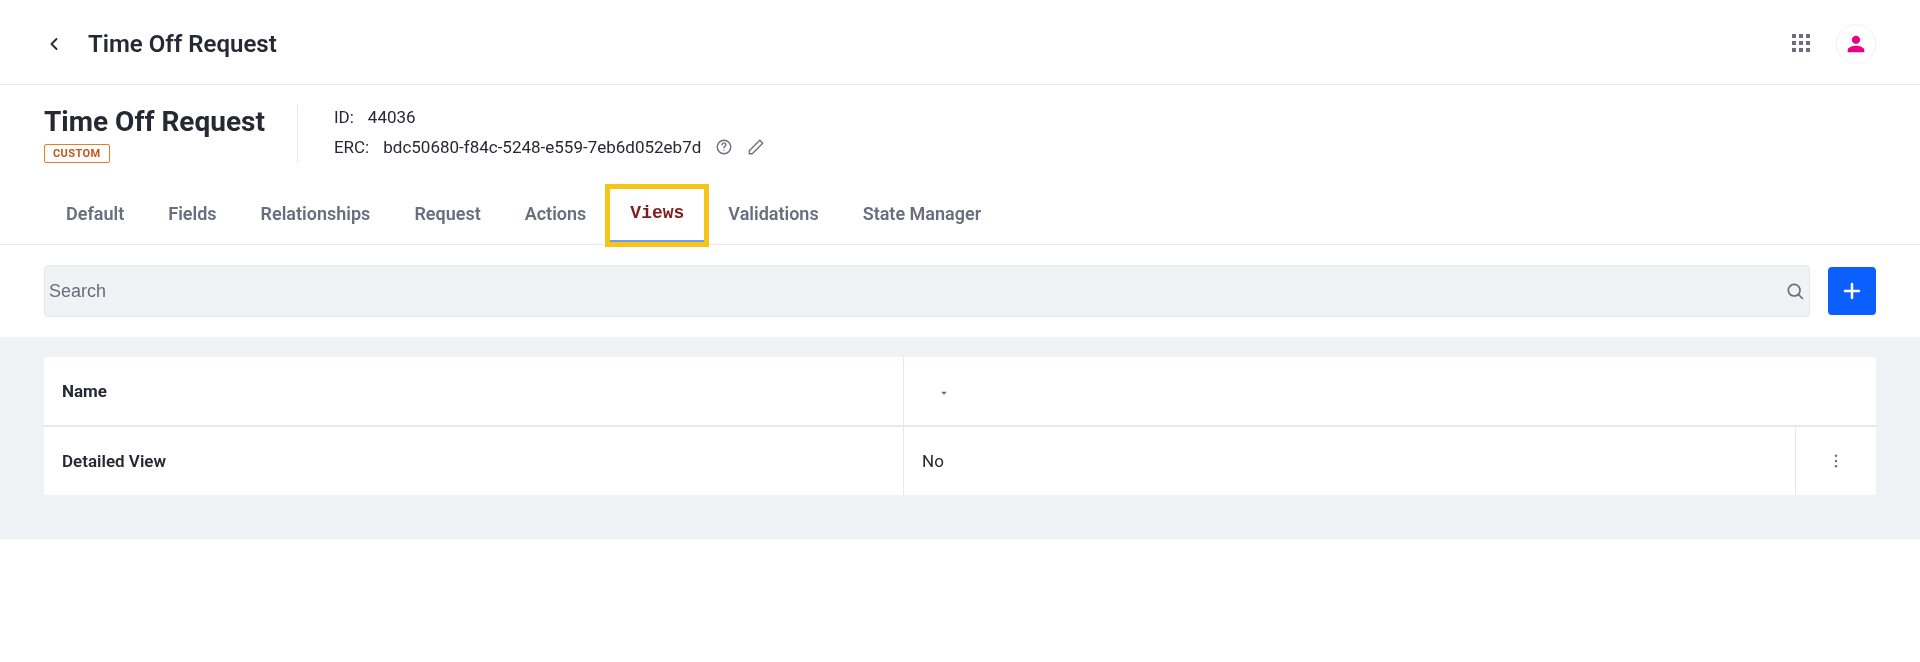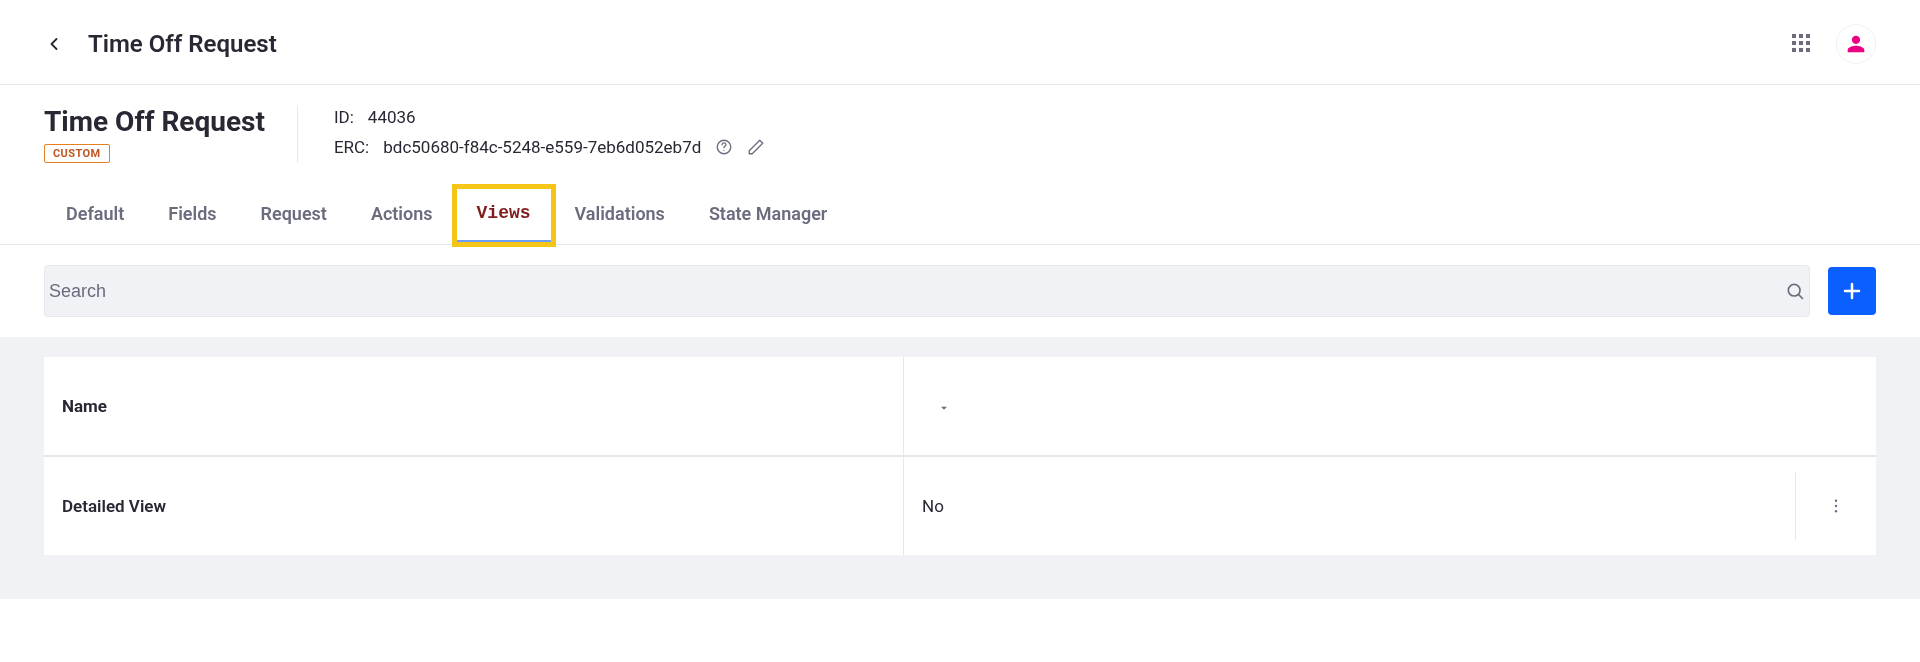--- a/index.html
+++ b/index.html
@@ -197,21 +197,21 @@
     font-size: 17px;
   }
   .td-row {
     font-size: 17px;
     font-weight: 600;
     color: #272833;
   }
   .td-row.alt { background: #fafafa; }
   .col-name {
     flex: 0 0 860px;
-    padding: 39px 18px;
+    padding: 24px 18px;
     border-right: 1px solid #e7e7ed;
   }
   .col-default {
     flex: 1;
     padding: 24px 18px;
     display: flex;
     align-items: center;
     justify-content: space-between;
     border-right: 1px solid #e7e7ed;
   }
@@ -293,20 +293,21 @@
           </svg>
       </span>
     </div>
   </div>
 </div>
 
 <div class="tabs-wrap">
   <div class="tabs" id="tabs">
       <div class="tab"><span>Default</span></div>
       <div class="tab"><span>Fields</span></div>
+      <div class="tab"><span>Relationships</span></div>
       <div class="tab"><span>Request</span></div>
       <div class="tab"><span>Actions</span></div>
       <div class="tab active highlight"><span>Views</span></div>
       <div class="tab"><span>Validations</span></div>
       <div class="tab"><span>State Manager</span></div>
     </div>
 </div>
 
 <div class="search-row">
   <div class="search-box">

